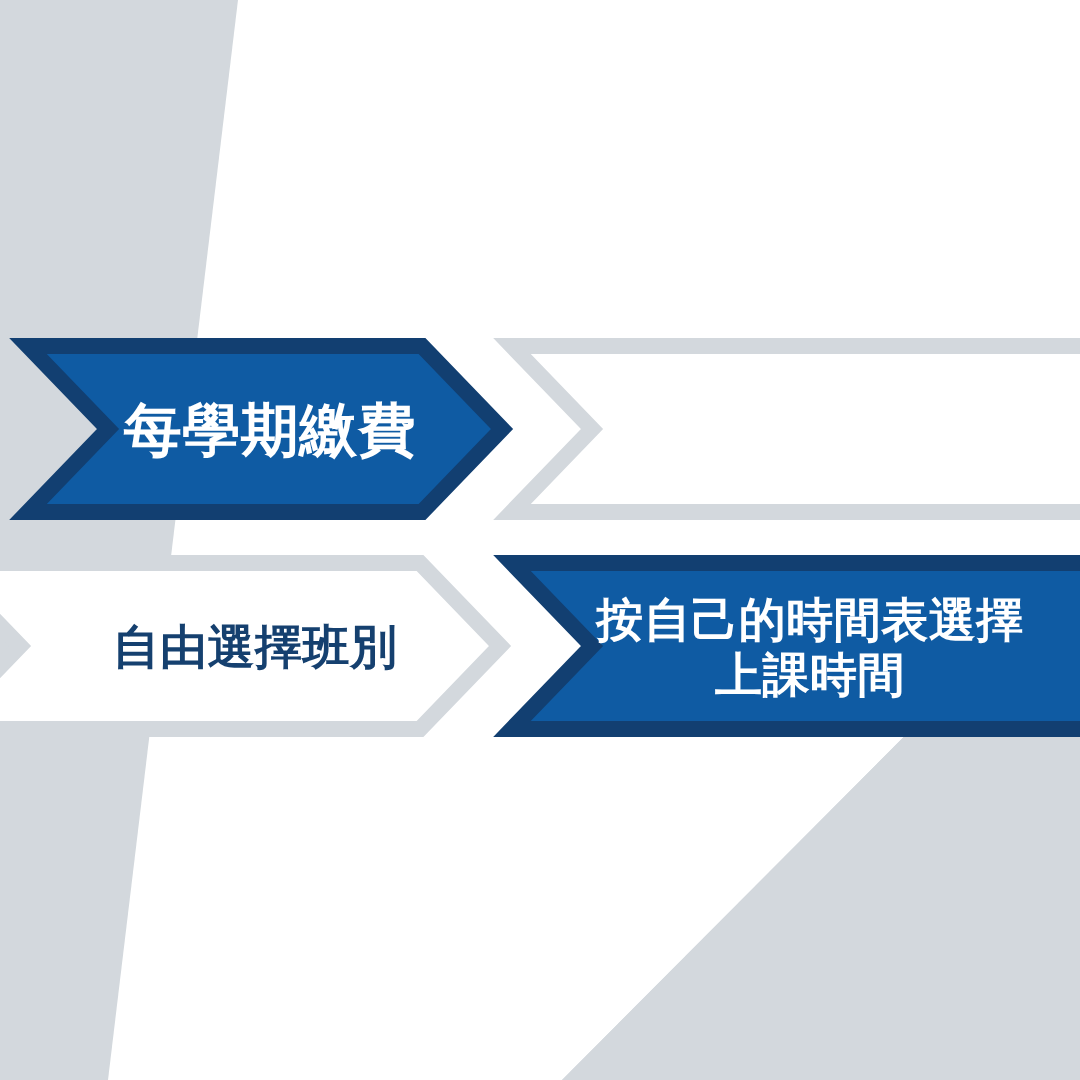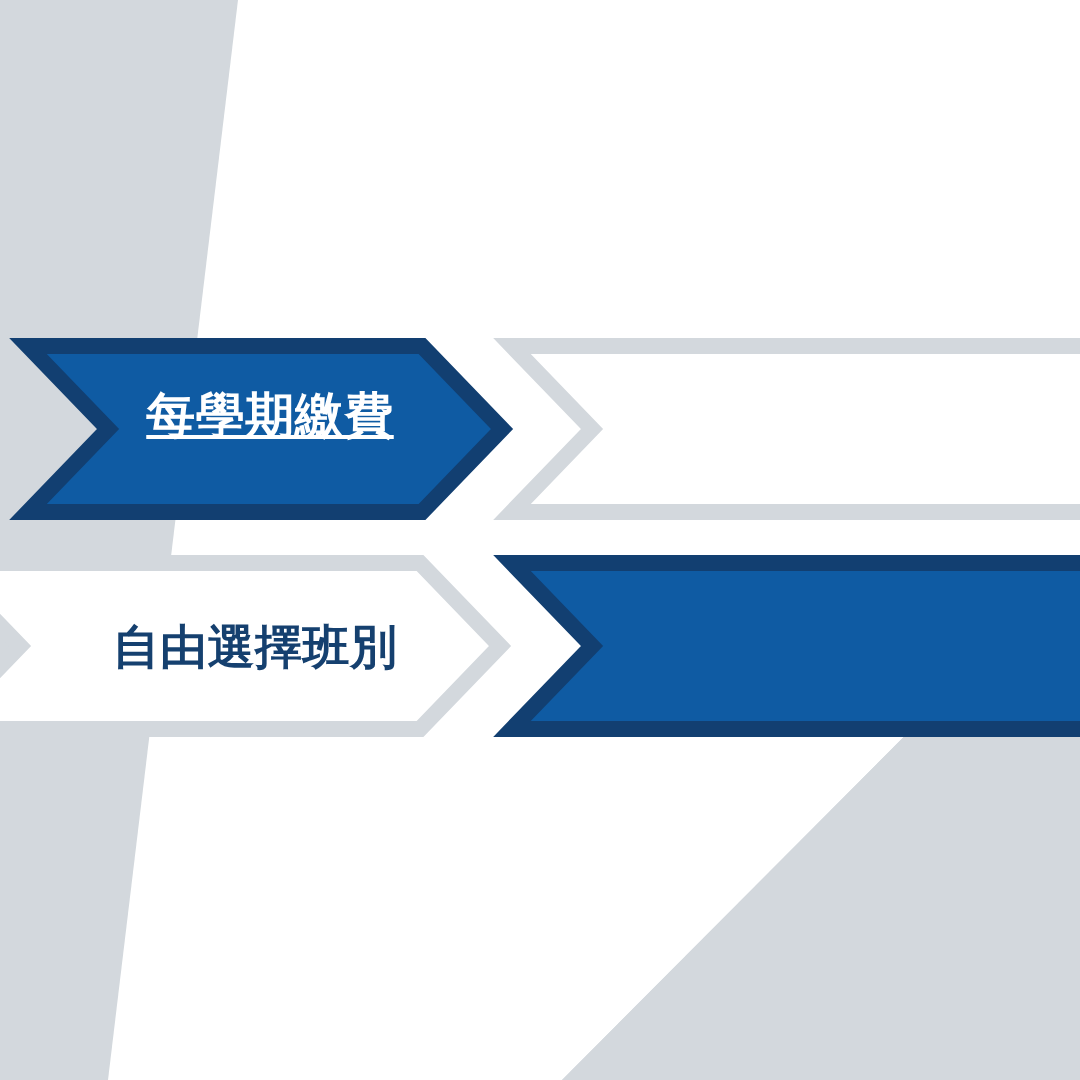--- a/index.html
+++ b/index.html
@@ -35,21 +35,21 @@
     text-align: center;
     font-weight: bold;
     letter-spacing: 0.5px;
     line-height: 1.18;
     white-space: pre-line;
     pointer-events: none;
   }
   .label-light { color: #ffffff; }
   .label-dark  { color: #15406f; }
 
-  #label-0 { left: 60px;  top: 332px; width: 420px; height: 168px; font-size: 49px; text-decoration: underline; }
+  #label-0 { left: 60px;  top: 346px; width: 420px; height: 168px; font-size: 58px; }
   #label-1 { left: 545px; top: 346px; width: 530px; height: 168px; font-size: 47px; }
   #label-2 { left: 30px;  top: 563px; width: 450px; height: 168px; font-size: 47px; }
   #label-3 { left: 560px; top: 563px; width: 500px; height: 168px; font-size: 47px; }
 </style>
 </head>
 <body>
 
 <div id="stage">
 
   <svg id="bg-layer" viewBox="0 0 1080 1080" aria-hidden="true">
@@ -68,14 +68,16 @@
     <polygon points="-60,563 420,563 500,646 420,729 -60,729 20,646" fill="#ffffff" stroke="#d3d8dd" stroke-width="16" stroke-linejoin="miter"></polygon>
 
     <polygon points="512,563 1100,563 1100,729 512,729 592,646" fill="#0f5ba3" stroke="#123f71" stroke-width="16" stroke-linejoin="miter"></polygon>
   </svg>
 
   <div class="label label-light" id="label-0">每學期繳費</div>
 
 
   <div class="label label-dark" id="label-2">自由選擇班別</div>
 
+  <div class="label label-light" id="label-3">按自己的時間表選擇
+上課時間</div>
 
 </div>
 
 </body></html>

